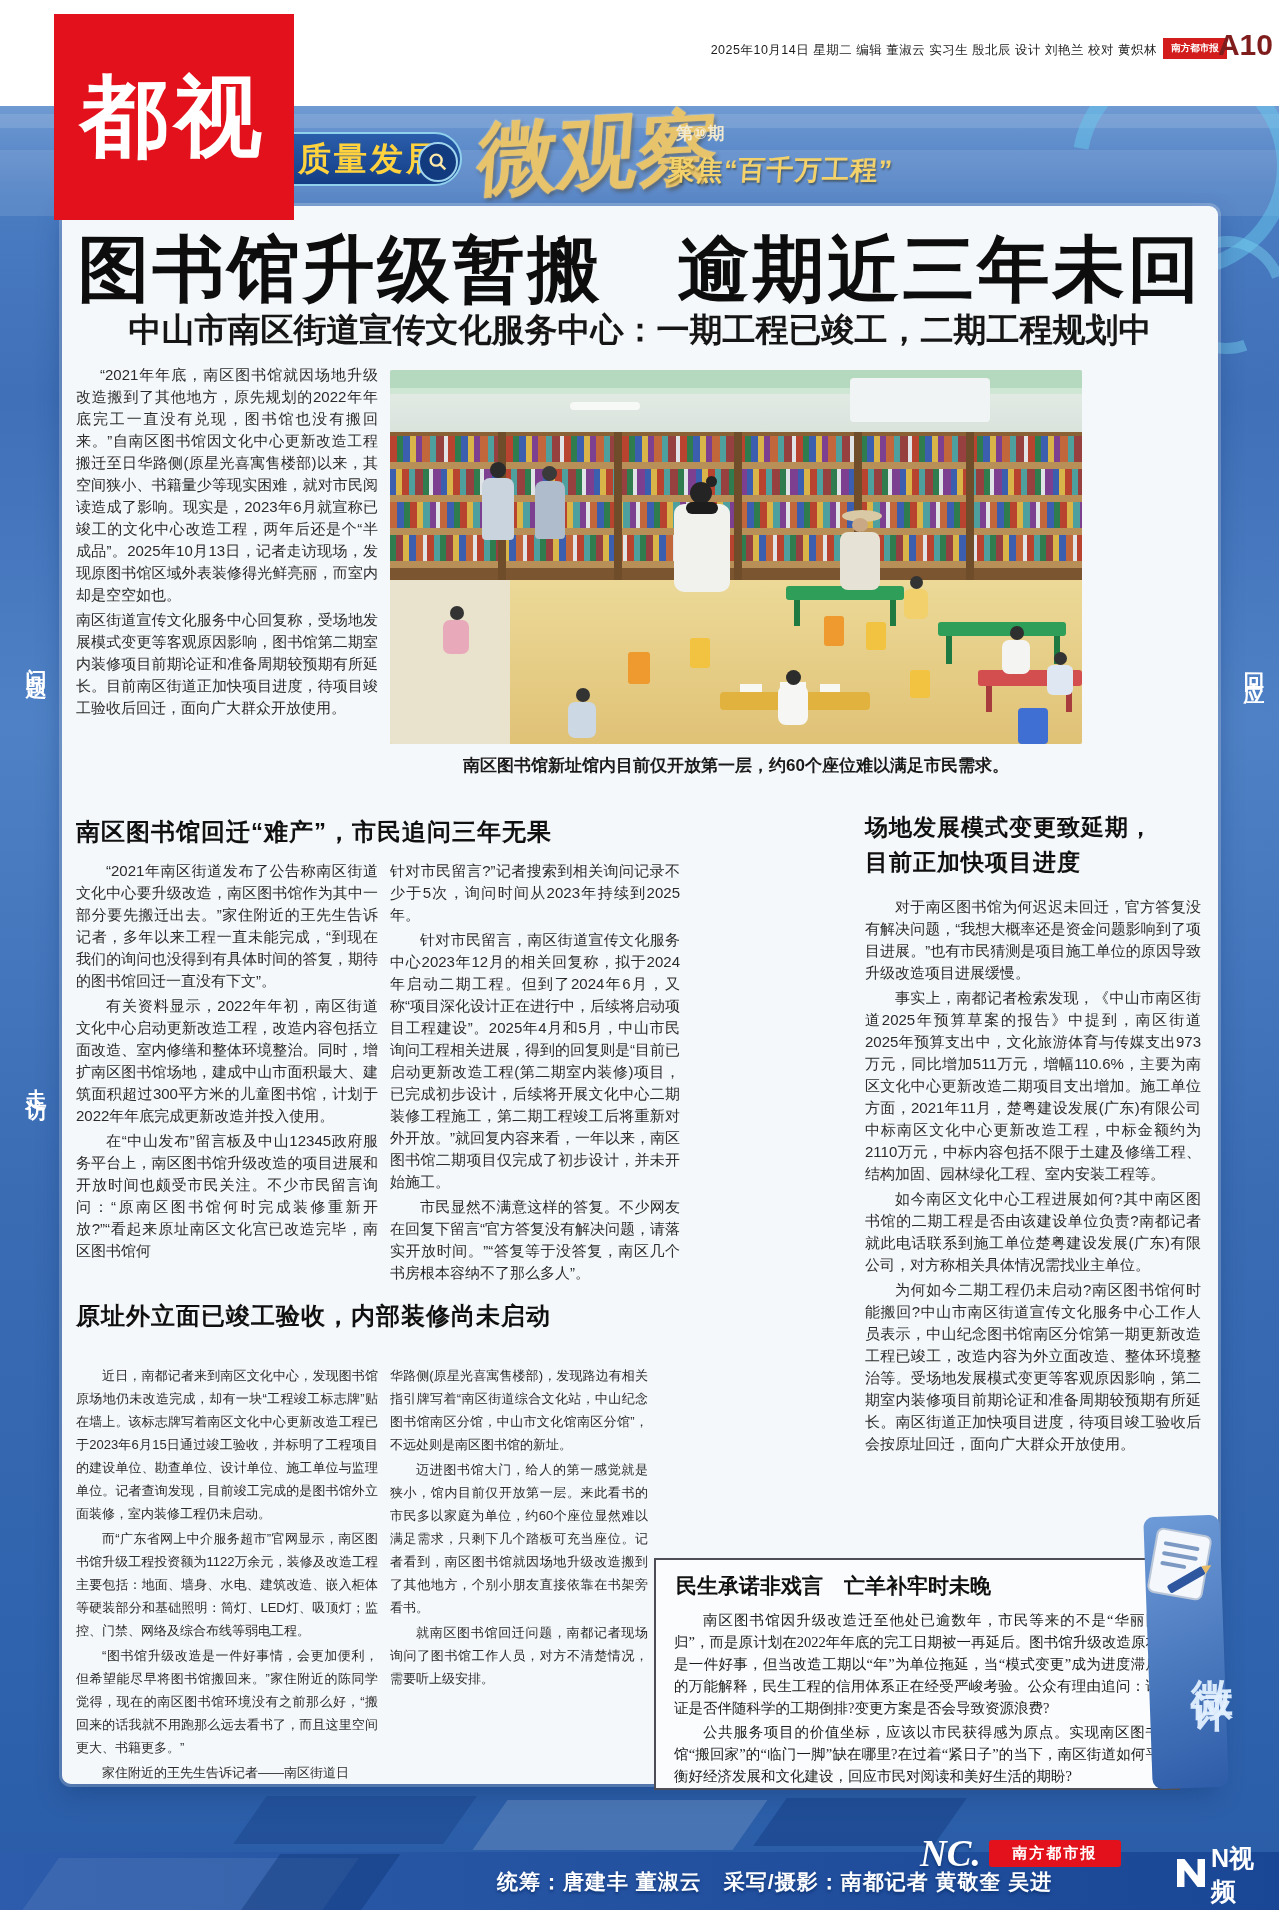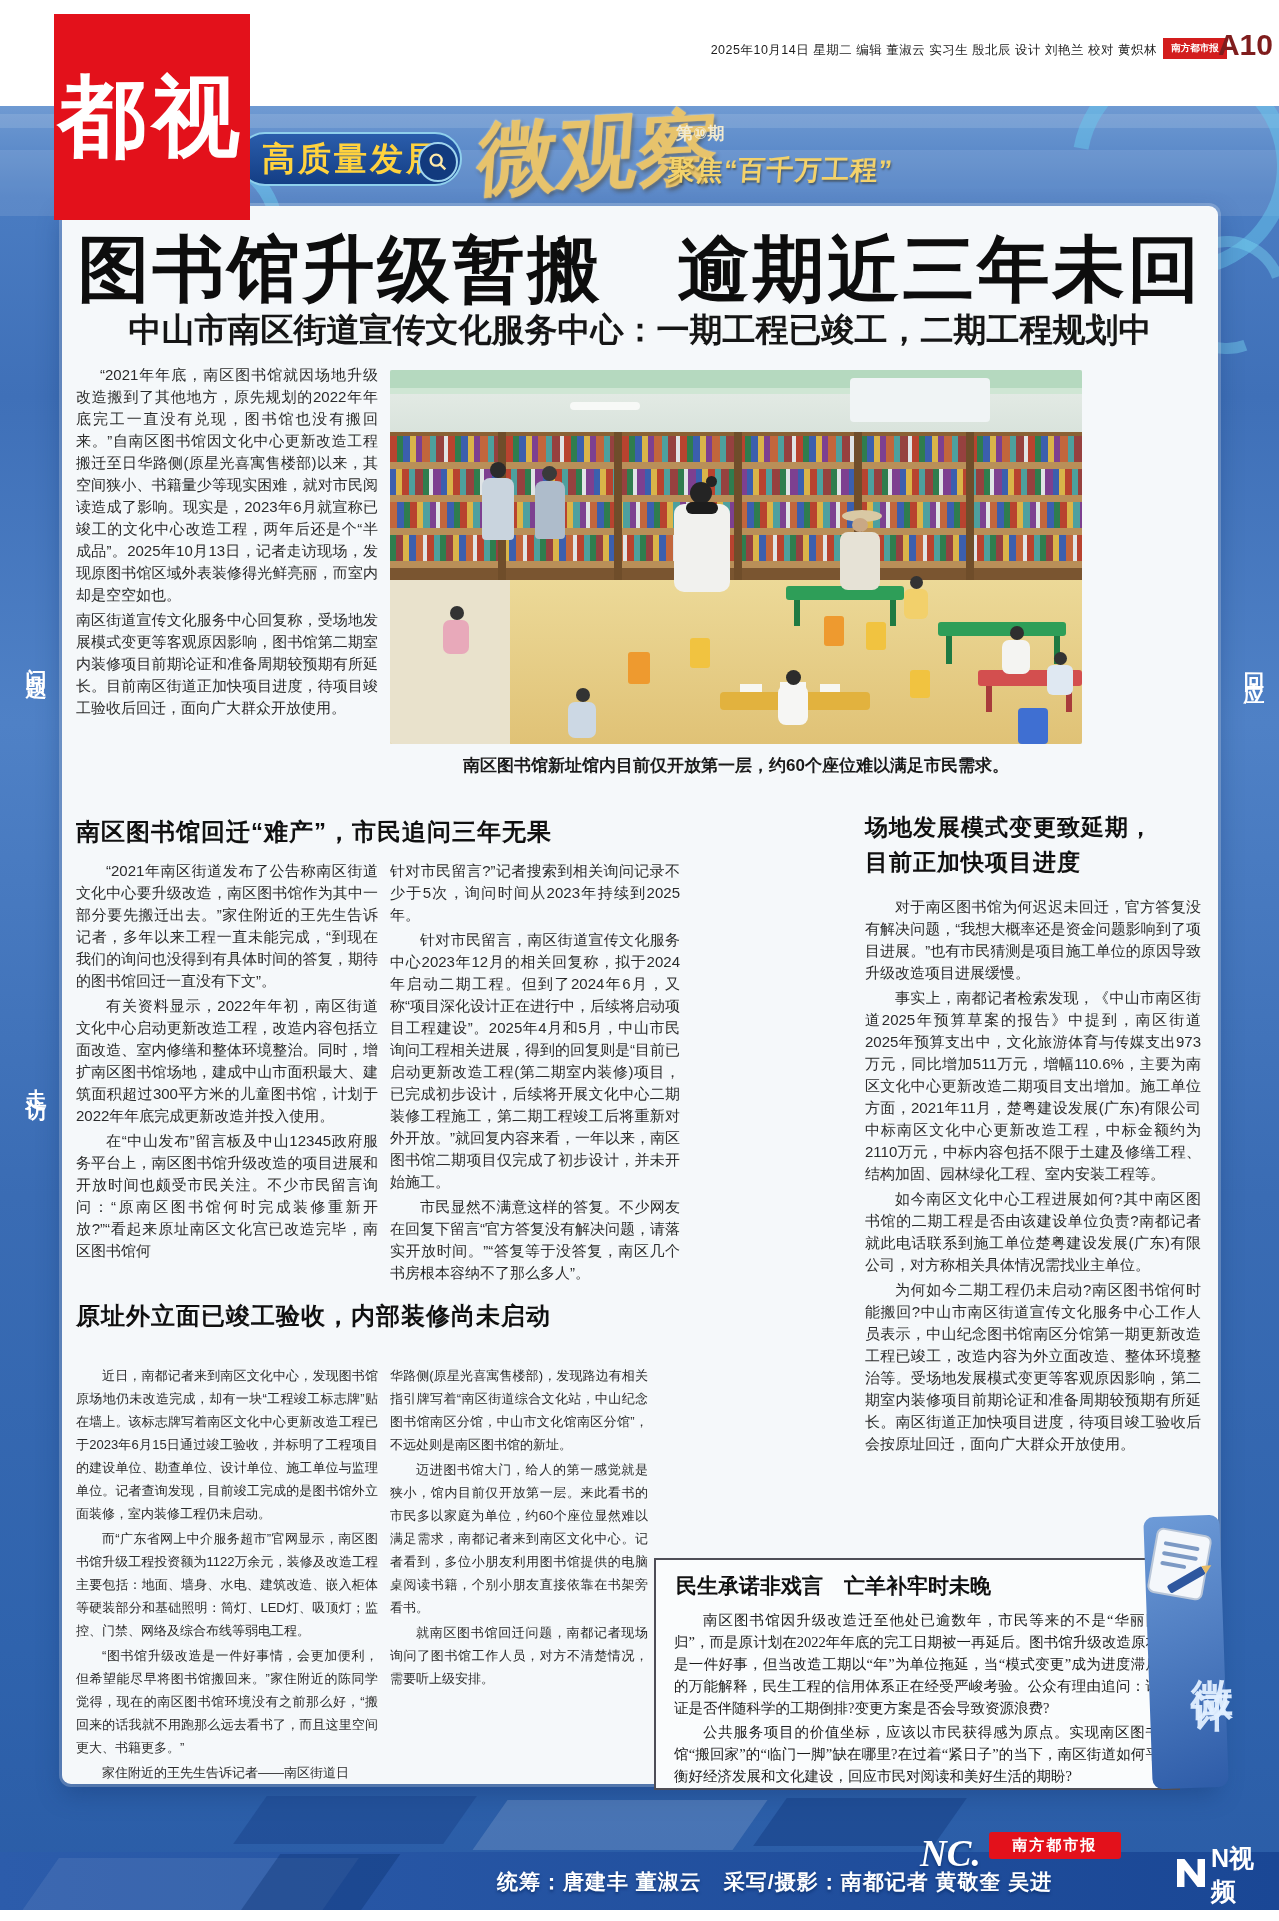--- a/index.html
+++ b/index.html
@@ -1,21 +1,21 @@
 <!DOCTYPE html>
 <html><head>
 <meta charset="utf-8">
 <style>
   html,body{margin:0;padding:0;background:#fff;}
   .page{position:relative;width:1279px;height:1921px;overflow:hidden;background:#fff;
         font-family:"Liberation Sans","DejaVu Sans",sans-serif;}
 
   
   .topbar{position:absolute;left:0;top:0;width:1279px;height:106px;background:#fff;z-index:30;}
-  .edition-box{position:absolute;left:54px;top:14px;width:196px;height:206px;background:#e3111b;
+  .edition-box{position:absolute;left:54px;top:14px;width:240px;height:206px;background:#e3111b;
                z-index:40;display:flex;align-items:center;justify-content:center;
                color:#fff;font-size:88px;font-weight:900;letter-spacing:6px;}
   .meta{position:absolute;right:122px;top:42px;font-size:12.5px;color:#1c1c1c;letter-spacing:.5px;z-index:31;}
   .mini-masthead{position:absolute;right:52px;top:38px;width:64px;height:21px;background:#d31d1d;color:#fff;
                  font-size:9.5px;font-weight:800;display:flex;align-items:center;justify-content:center;z-index:31;}
   .pageno{position:absolute;right:6px;top:28px;font-size:30px;font-weight:900;color:#7f1d1d;z-index:31;}
 
   
   .bluebg{position:absolute;left:0;top:106px;width:1279px;height:1815px;z-index:0;
           background:linear-gradient(180deg,#6f9ad2 0%,#4a7cc2 5%,#3f70b8 16%,#4f81c6 34%,#3a6cb4 60%,#2f63ad 85%,#2a5ca6 100%);}
@@ -95,21 +95,21 @@
   .lbl-problem{left:22px;top:652px;}
   .lbl-visit{left:22px;top:1072px;}
   .lbl-response{left:1240px;top:656px;}
 
   
   .streak{position:absolute;z-index:12;transform:skewX(-35deg);}
   .footer-strip{position:absolute;left:0;top:1852px;width:1279px;height:60px;z-index:20;
                 background:linear-gradient(90deg,#2c5cab,#1a4795);overflow:hidden;}
   .credits{position:absolute;left:497px;top:1868px;z-index:22;color:#fff;font-size:21px;font-weight:800;
            letter-spacing:1px;text-shadow:0 2px 3px rgba(0,35,90,.6);}
-  .nc-logo{position:absolute;left:920px;top:1832px;z-index:22;display:flex;align-items:flex-start;gap:8px;}
+  .nc-logo{position:absolute;left:920px;top:1832px;z-index:22;display:flex;align-items:center;gap:8px;}
   .nc-mark{color:#fff;font-size:37px;font-weight:900;font-style:italic;font-family:"Liberation Serif",serif;
            text-shadow:0 2px 3px rgba(0,35,90,.55);}
   .nc-box{width:132px;height:27px;background:#e3111b;border-radius:3px;display:flex;align-items:center;
           justify-content:center;color:#fff;font-size:15px;font-weight:800;letter-spacing:2px;}
   .nv-logo{position:absolute;left:1176px;top:1842px;z-index:22;display:flex;align-items:center;gap:5px;}
   .nv-text{color:#fff;font-size:25px;font-weight:900;}
   .bottom-white{position:absolute;left:0;top:1910px;width:1279px;height:11px;background:#fff;z-index:25;}
 </style>
 </head>
 <body>
@@ -257,21 +257,21 @@
 
     <div class="sec-title t-visit">原址外立面已竣工验收，内部装修尚未启动</div>
     <div class="body-col tight visit-col1">
         <p>近日，南都记者来到南区文化中心，发现图书馆原场地仍未改造完成，却有一块“工程竣工标志牌”贴在墙上。该标志牌写着南区文化中心更新改造工程已于2023年6月15日通过竣工验收，并标明了工程项目的建设单位、勘查单位、设计单位、施工单位与监理单位。记者查询发现，目前竣工完成的是图书馆外立面装修，室内装修工程仍未启动。</p>
         <p>而“广东省网上中介服务超市”官网显示，南区图书馆升级工程投资额为1122万余元，装修及改造工程主要包括：地面、墙身、水电、建筑改造、嵌入柜体等硬装部分和基础照明：筒灯、LED灯、吸顶灯；监控、门禁、网络及综合布线等弱电工程。</p>
         <p>“图书馆升级改造是一件好事情，会更加便利，但希望能尽早将图书馆搬回来。”家住附近的陈同学觉得，现在的南区图书馆环境没有之前那么好，“搬回来的话我就不用跑那么远去看书了，而且这里空间更大、书籍更多。”</p>
         <p>家住附近的王先生告诉记者——南区街道日</p>
       </div>
     <div class="body-col tight visit-col2">
         <p class="cont">华路侧(原星光喜寓售楼部)，发现路边有相关指引牌写着“南区街道综合文化站，中山纪念图书馆南区分馆，中山市文化馆南区分馆”，不远处则是南区图书馆的新址。</p>
-        <p>迈进图书馆大门，给人的第一感觉就是狭小，馆内目前仅开放第一层。来此看书的市民多以家庭为单位，约60个座位显然难以满足需求，南都记者来到南区文化中心。记者看到，多位小朋友利用图书馆提供的电脑桌阅读书籍，个别小朋友直接依靠在书架旁看书。</p>
+        <p>迈进图书馆大门，给人的第一感觉就是狭小，馆内目前仅开放第一层。来此看书的市民多以家庭为单位，约60个座位显然难以满足需求，只剩下几个踏板可充当座位。记者看到，南区图书馆就因场地升级改造搬到了其他地方，个别小朋友直接依靠在书架旁看书。</p>
         <p>就南区图书馆回迁问题，南都记者现场询问了图书馆工作人员，对方不清楚情况，需要听上级安排。</p>
       </div>
 
     <div class="comment-box">
       <div class="comment-title">民生承诺非戏言　亡羊补牢时未晚</div>
       <div class="comment-body">
           <p>南区图书馆因升级改造迁至他处已逾数年，市民等来的不是“华丽回归”，而是原计划在2022年年底的完工日期被一再延后。图书馆升级改造原本是一件好事，但当改造工期以“年”为单位拖延，当“模式变更”成为进度滞后的万能解释，民生工程的信用体系正在经受严峻考验。公众有理由追问：论证是否伴随科学的工期倒排?变更方案是否会导致资源浪费?</p>
           <p>公共服务项目的价值坐标，应该以市民获得感为原点。实现南区图书馆“搬回家”的“临门一脚”缺在哪里?在过着“紧日子”的当下，南区街道如何平衡好经济发展和文化建设，回应市民对阅读和美好生活的期盼?</p>
         </div>
     </div>

